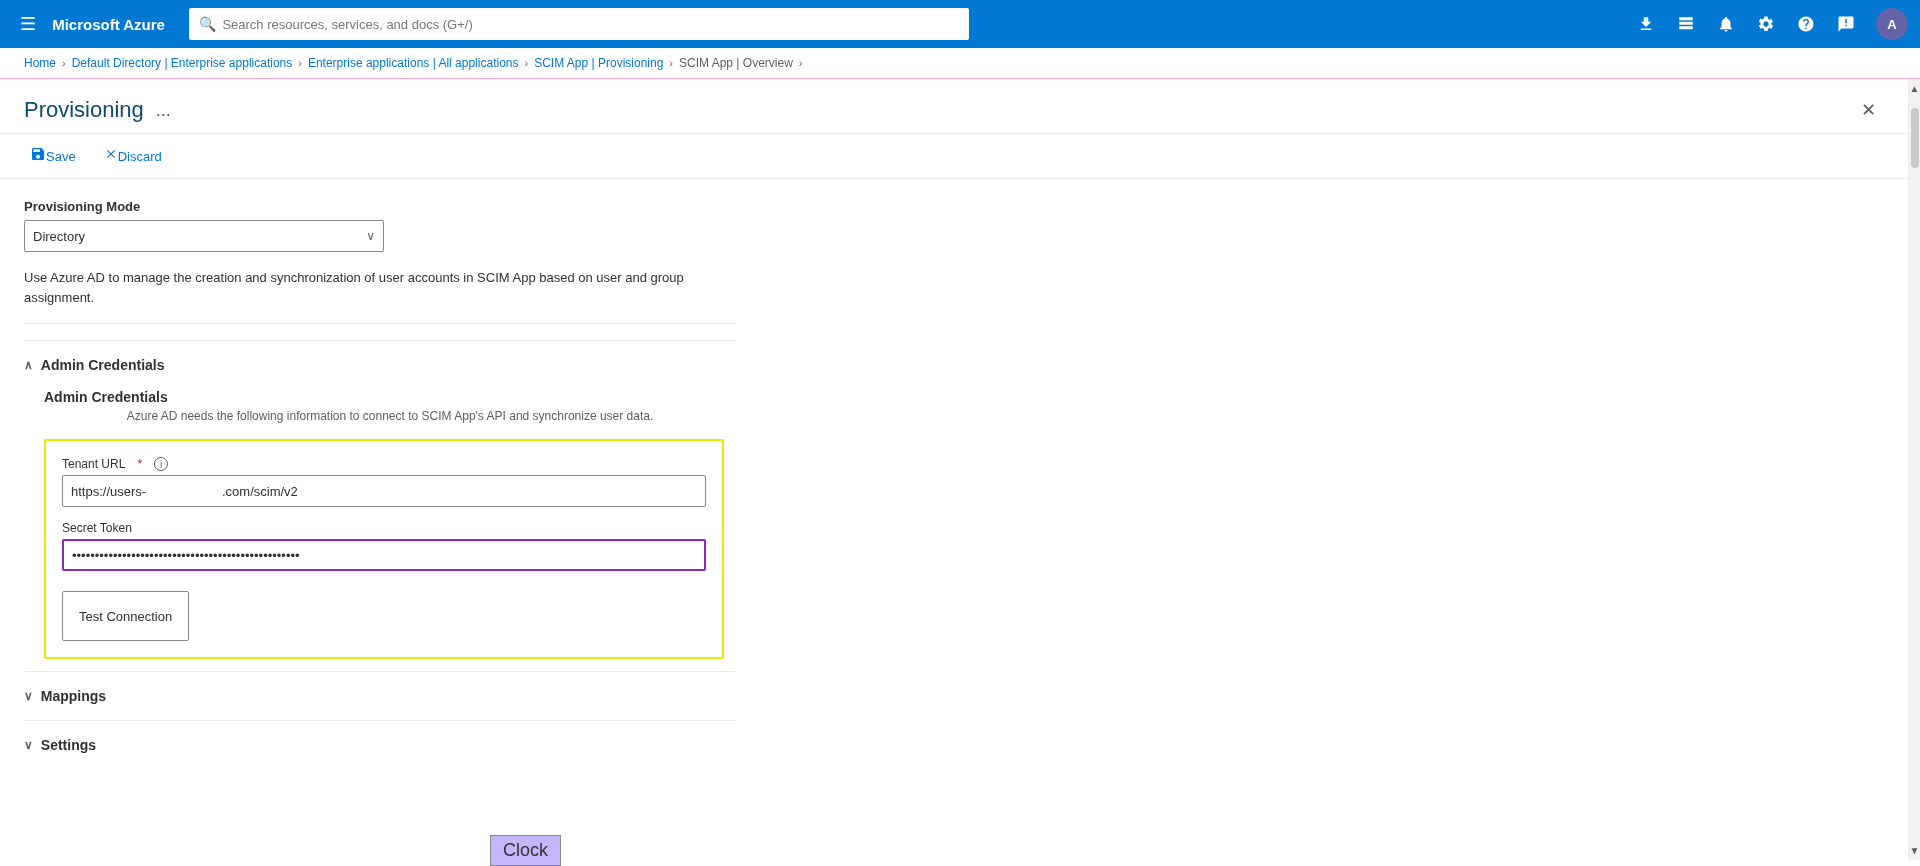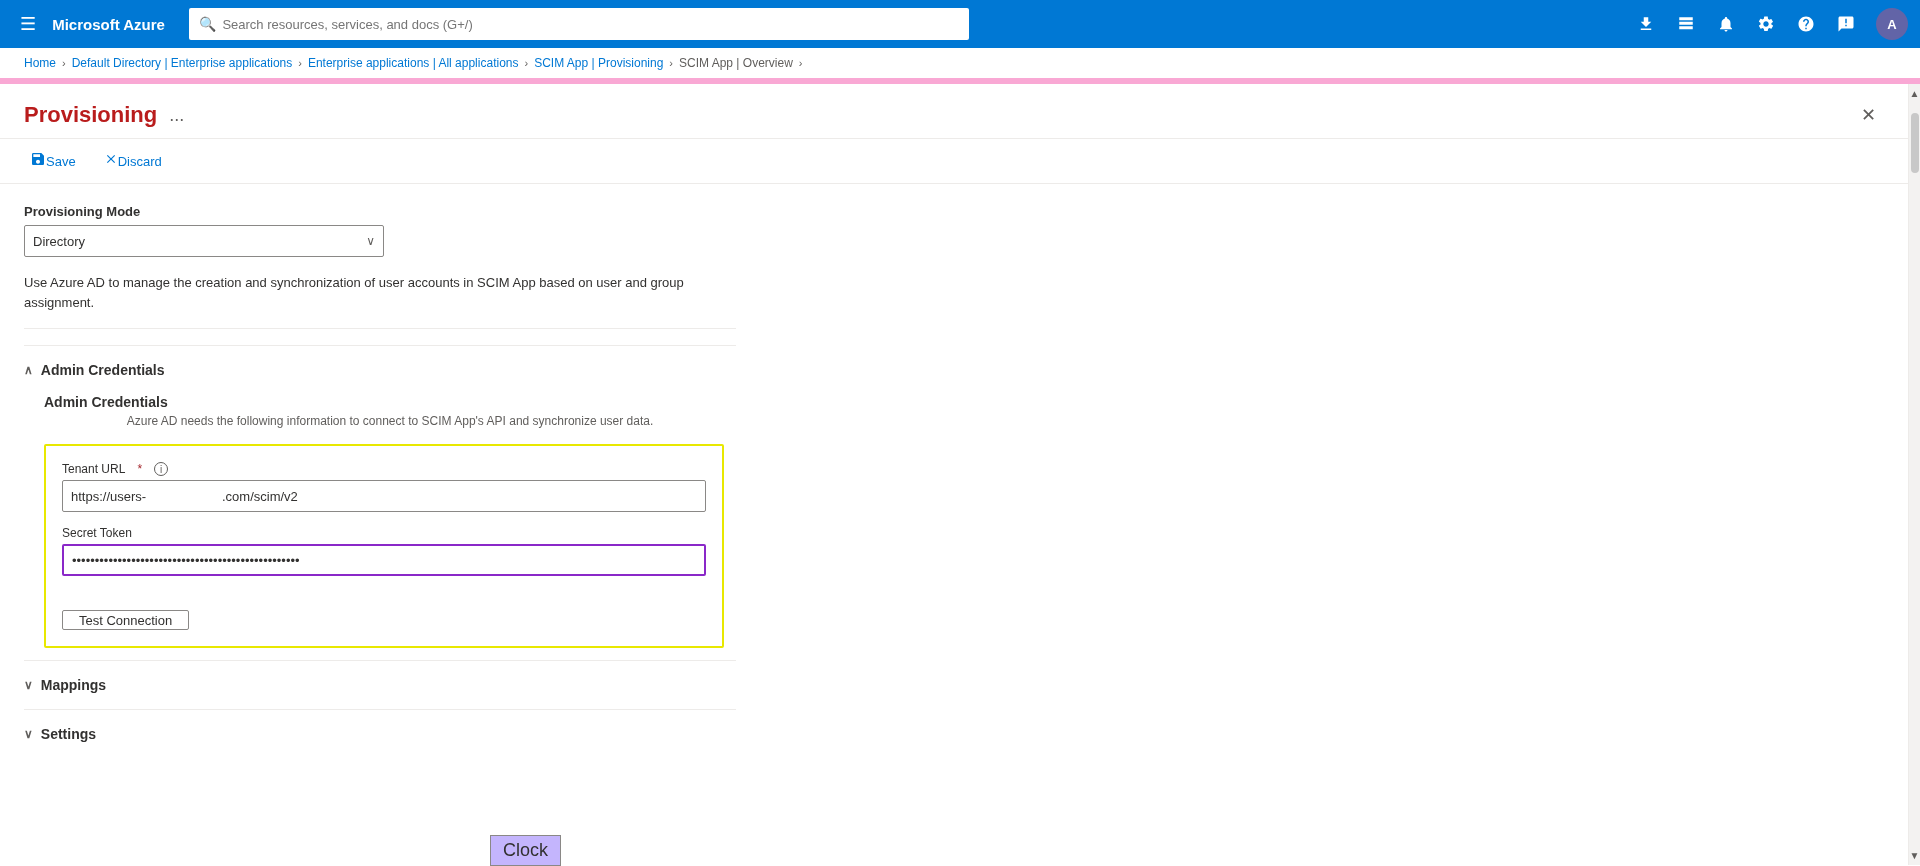--- a/index.html
+++ b/index.html
@@ -75,21 +75,21 @@
     }
 
     
     .breadcrumb-bar {
       padding: 8px 24px;
       display: flex;
       align-items: center;
       gap: 6px;
       font-size: 12px;
       color: #0078d4;
-      border-bottom: 6px solid #f9a8d4;
+      border-bottom: 1px solid #f9a8d4;
     }
     .breadcrumb-bar a { color: #0078d4; text-decoration: none; }
     .breadcrumb-sep { color: #605e5c; font-size: 11px; }
     .breadcrumb-bar .current { color: #605e5c; }
 
     
     .page-content {
       display: flex;
       height: calc(866px - 48px - 37px);
       overflow: hidden;
@@ -103,22 +103,22 @@
     
     .page-header {
       display: flex;
       align-items: center;
       padding: 16px 24px 8px 24px;
       gap: 8px;
       border-bottom: 1px solid #edebe9;
     }
     .page-title {
       font-size: 22px;
-      font-weight: 700;
-      color: #b91c1c;
+      font-weight: 400;
+      color: #0c4a6e;
     }
     .page-title-more {
       font-size: 18px;
       color: #605e5c;
       cursor: pointer;
       margin-left: 4px;
     }
     .close-btn {
       margin-left: auto;
       font-size: 18px;
@@ -264,29 +264,29 @@
       font-size: 13px;
       color: #323130;
       background: #fff;
       outline: none;
     }
     .field-input.active-border {
       border: 2px solid #8a28c8;
     }
 
     .test-connection-btn {
-      height: 20px;
+      height: 50px;
       padding: 0 16px;
       border: 1px solid #8a8886;
       border-radius: 2px;
       background: #fff;
       font-size: 13px;
       color: #323130;
       cursor: pointer;
-      margin-top: 20px;
+      margin-top: 6px;
     }
 
     
     .main-area::-webkit-scrollbar { width: 8px; }
     .main-area::-webkit-scrollbar-track { background: #f3f2f1; }
     .main-area::-webkit-scrollbar-thumb { background: #c8c8c8; border-radius: 4px; }
 
     
     .right-scrollbar {
       width: 12px;

